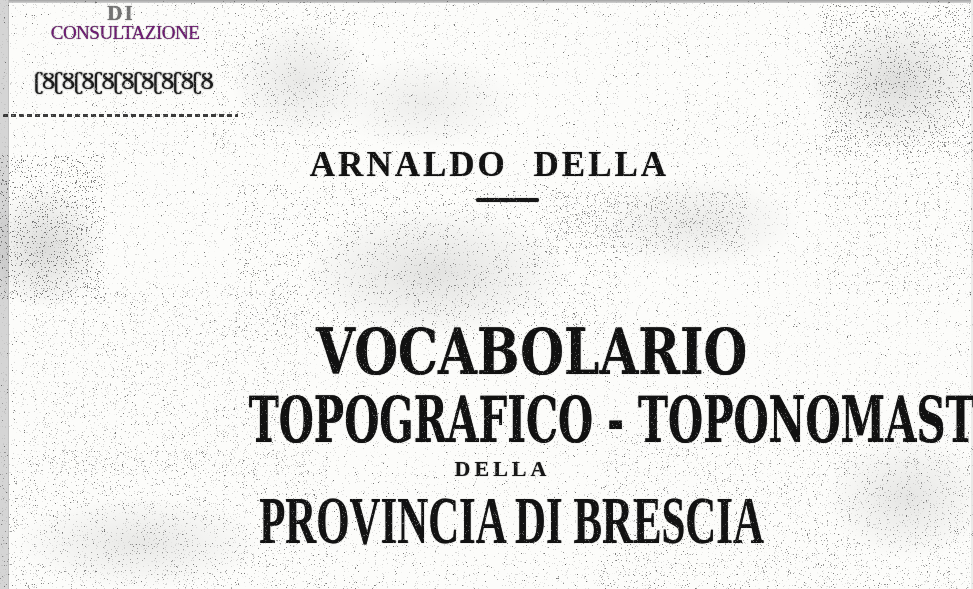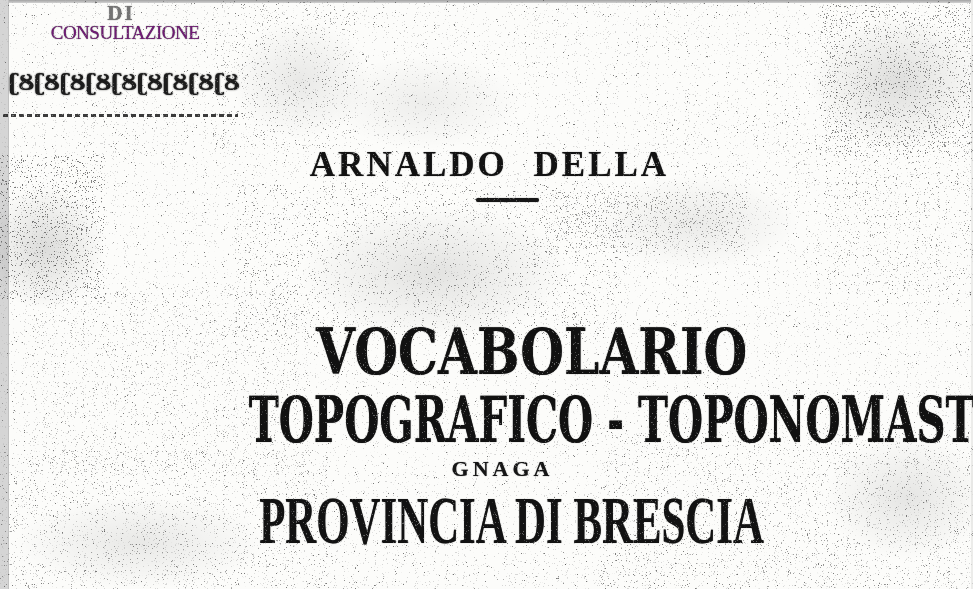--- a/index.html
+++ b/index.html
@@ -39,21 +39,21 @@
   }
   .stamp-consultazione {
     position: absolute; left: 4px; top: 22px; width: 100%;
     font-size: 19px; font-weight: normal; letter-spacing: -0.5px;
     color: #701a75;
     text-shadow: 0 0 1px rgba(10,10,10,.8);
   }
   .stamp-ornaments {
     position: absolute; left: 2px; top: 68px; width: 100%;
     font-family: "DejaVu Serif", "DejaVu Sans", serif;
-    font-size: 23px; font-weight: bold; letter-spacing: -1.5px;
+    font-size: 23px; font-weight: normal; letter-spacing: -1.5px;
     color: #1c1c1c;
     text-shadow: 0 0 1.5px rgba(15,15,15,.9);
     white-space: nowrap;
   }
   .stamp-dashes {
     position: absolute; left: 3px; top: 114px; width: 235px; height: 3px;
     background: repeating-linear-gradient(90deg, #262626 0 5px, rgba(0,0,0,0) 5px 8px);
     opacity: .9;
   }
   
@@ -150,21 +150,21 @@
   </div>
   <div class="author-rule"></div>
 
   <div class="line t1">
     <span class="sq">VOCABOLARIO</span>
   </div>
   <div class="line t2">
     <span class="sq">TOPOGRAFICO - TOPONOMASTICO</span>
   </div>
   <div class="line della">
-    <span class="sq">GNAGA</span>
+    <span class="sq">DELLA</span>
   </div>
   <div class="line t3">
     <span class="sq">PROVINCIA DI BRESCIA</span>
   </div>
 
   <svg class="noise" width="973" height="589" xmlns="http://www.w3.org/2000/svg">
     <defs>
       <filter id="f-g" x="0" y="0" width="100%" height="100%">
         <feTurbulence type="fractalNoise" baseFrequency="0.9" numOctaves="2" seed="5" stitchTiles="stitch"></feTurbulence>
         <feColorMatrix type="matrix" values="0 0 0 0 0.45  0 0 0 0 0.45  0 0 0 0 0.45  16 16 16 0 -29"></feColorMatrix>

